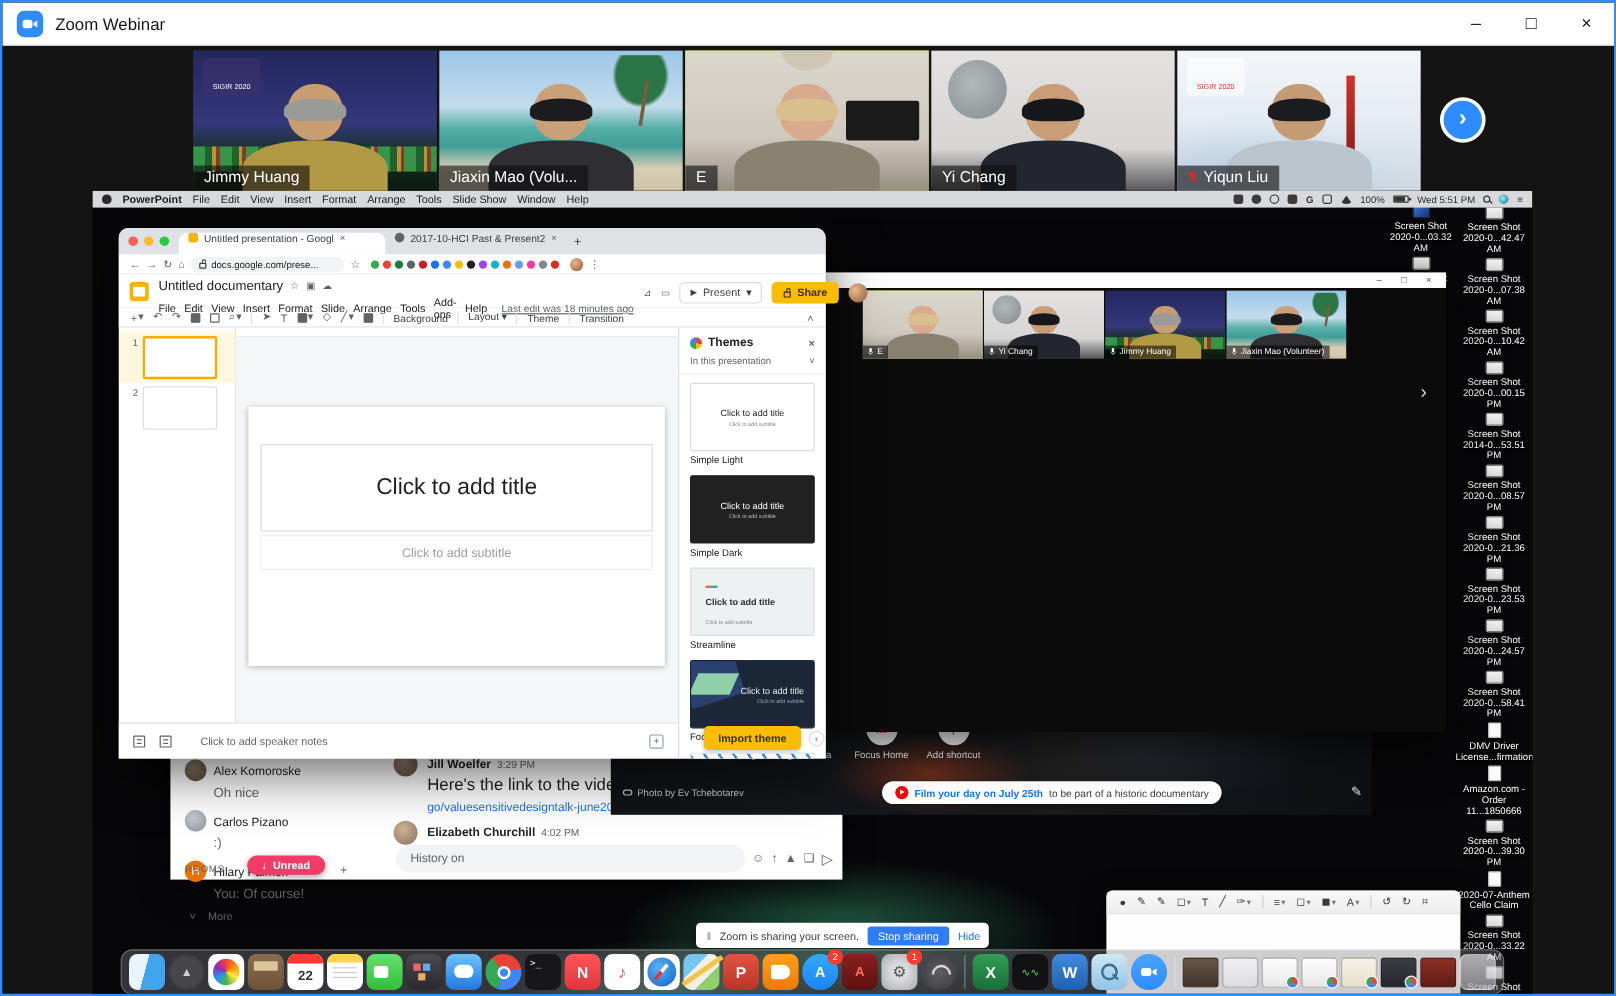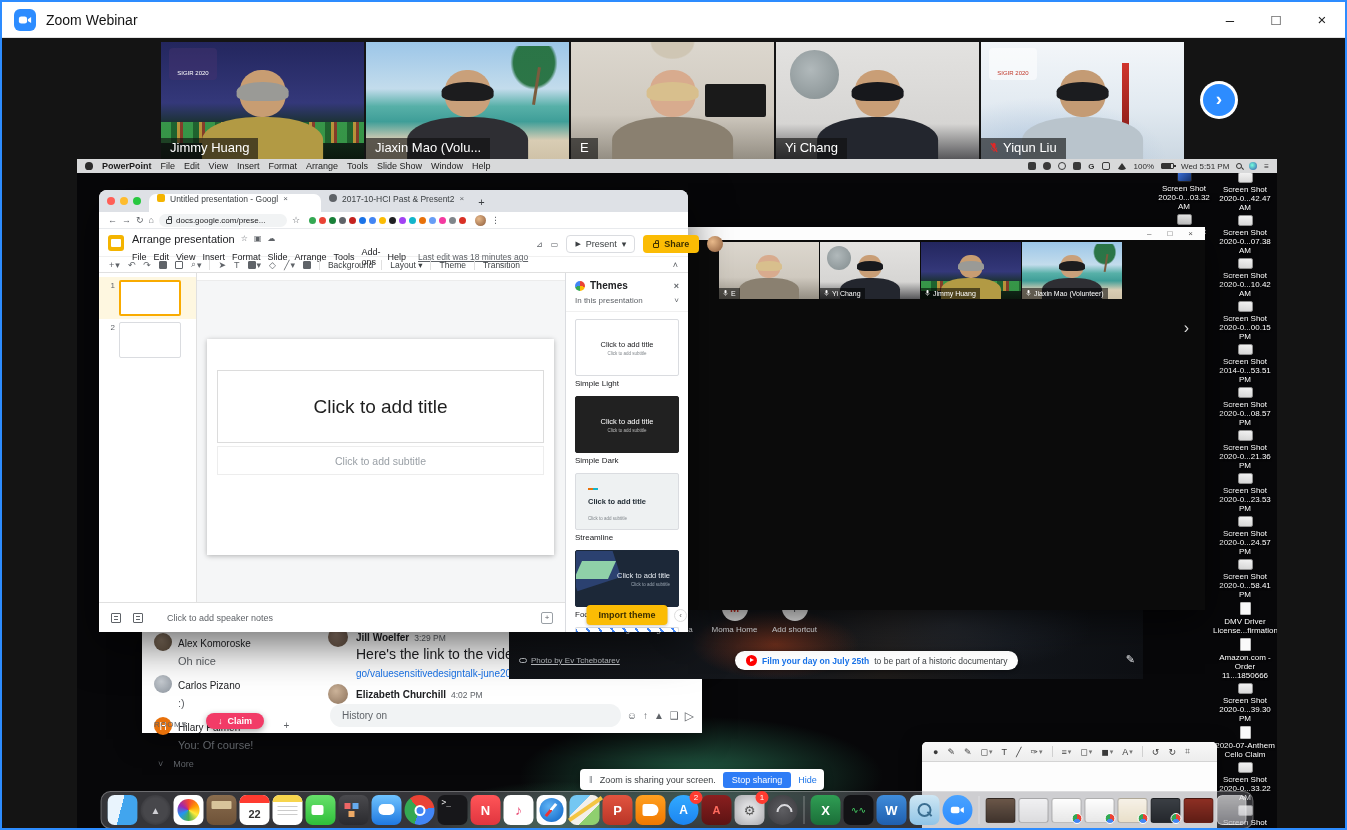--- a/index.html
+++ b/index.html
@@ -94,21 +94,21 @@
 .sc-m{color:#d93025;font-size:11px;font-weight:bold;}
 .sc-plus{color:#5f6368;font-size:14px;}
 .sc-label{font-size:8px;color:#e8eaed;white-space:nowrap;}
 .promo-pill{position:absolute;left:226px;top:63px;height:19px;background:#fff;border-radius:10px;display:flex;align-items:center;gap:5px;padding:0 11px;font-size:8.5px;box-shadow:0 1px 4px rgba(0,0,0,.4);}
 .promo-yt{width:11px;height:11px;border-radius:50%;background:#f00;position:relative;}
 .promo-yt::after{content:"";position:absolute;left:4px;top:3px;border-left:4px solid #fff;border-top:2.5px solid transparent;border-bottom:2.5px solid transparent;}
 .promo-hl{color:#1a73e8;font-weight:bold;}
 .promo-rest{color:#3c4043;}
 .credit{position:absolute;left:10px;top:68px;display:flex;gap:4px;align-items:center;font-size:8px;color:#c3c7cb;}
 .credit .link-ic{width:8px;height:5px;border:1px solid #c3c7cb;border-radius:3px;}
-.credit span{text-decoration:underline;}
+.credit span{}
 .pencil{position:absolute;right:8px;top:65px;color:#e8eaed;font-size:11px;}
 
 
 .chatwin{position:absolute;left:65px;top:466px;width:560px;height:108px;background:#fff;z-index:20;display:flex;box-shadow:0 6px 24px rgba(0,0,0,.5);}
 .chat-side{width:170px;position:relative;padding:8px 0 0 12px;flex:0 0 auto;}
 .crow{display:flex;gap:6px;align-items:flex-start;margin-bottom:6px;}
 .cavatar{width:18px;height:18px;border-radius:50%;flex:0 0 auto;display:flex;align-items:center;justify-content:center;color:#fff;font-size:10px;}
 .av-alex{background:radial-gradient(circle at 40% 35%,#8d7a67,#564738);}
 .av-carlos{background:radial-gradient(circle at 40% 35%,#c7ccd2,#8b939c);}
 .av-hilary{background:#e8710a;}
@@ -523,21 +523,21 @@
         <div class="sc">
           <span class="sc-circle">
               <i class="sc-g"></i>
             </span>
           <span class="sc-label">go/fuchsia</span>
         </div>
         <div class="sc">
           <span class="sc-circle">
               <span class="sc-m">M</span>
             </span>
-          <span class="sc-label">Moma Home</span>
+          <span class="sc-label">Focus Home</span>
         </div>
         <div class="sc">
           <span class="sc-circle">
               <span class="sc-plus">+</span>
             </span>
           <span class="sc-label">Add shortcut</span>
         </div>
       </div>
       <div class="promo-pill">
         <span class="promo-yt"></span>
@@ -566,21 +566,21 @@
               <span>H</span>
             </span>
           <span><span class="cname">Hilary Palmen</span><br><span class="cprev">You: Of course!</span></span>
         </div>
         <div class="more-row">
           <span>˅</span>
           <span>More</span>
         </div>
         <div class="unread-pill">
           <span>↓</span>
-          <span>Claim</span>
+          <span>Unread</span>
         </div>
         <div class="rooms-row">
           <span>ROOMS</span>
           <span class="pl">+</span>
         </div>
       </div>
       <div class="chat-main">
         <div class="msg">
           <span class="mavatar av-jill"></span>
           <span>
@@ -728,21 +728,21 @@
             <i></i>
             <i></i>
           </span>
         <span class="cr-avatar"></span>
         <span class="nav-ic">⋮</span>
       </div>
       <div class="sheader">
         <span class="slogo"></span>
         <span>
           <span class="doctitle-row">
-            <span>Arrange presentation</span>
+            <span>Untitled documentary</span>
             <span class="mini-ic">☆</span>
             <span class="mini-ic">▣</span>
             <span class="mini-ic">☁</span>
           </span>
           <span class="smenus">
             <span>File</span>
             <span>Edit</span>
             <span>View</span>
             <span>Insert</span>
             <span>Format</span>

